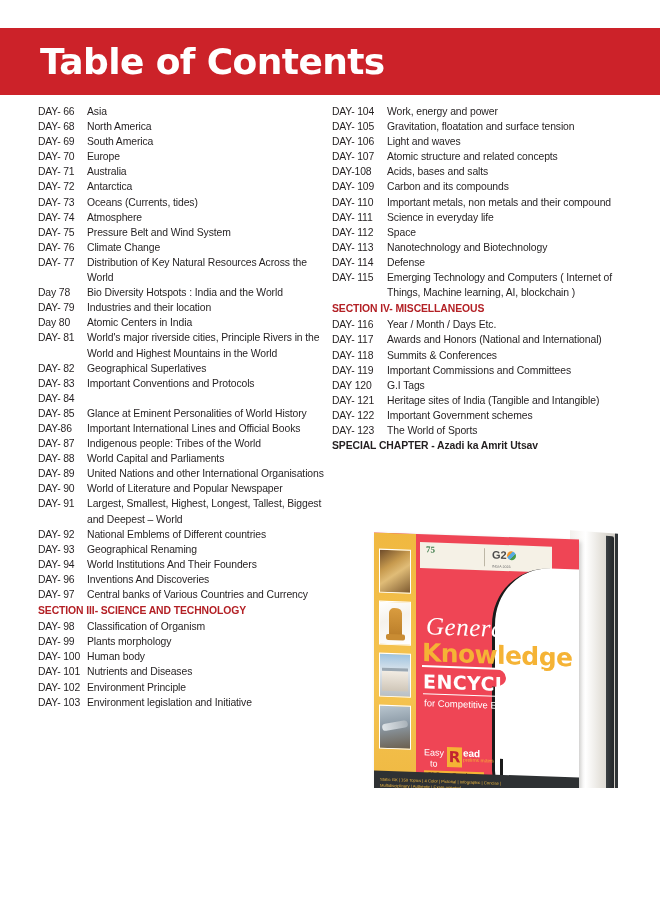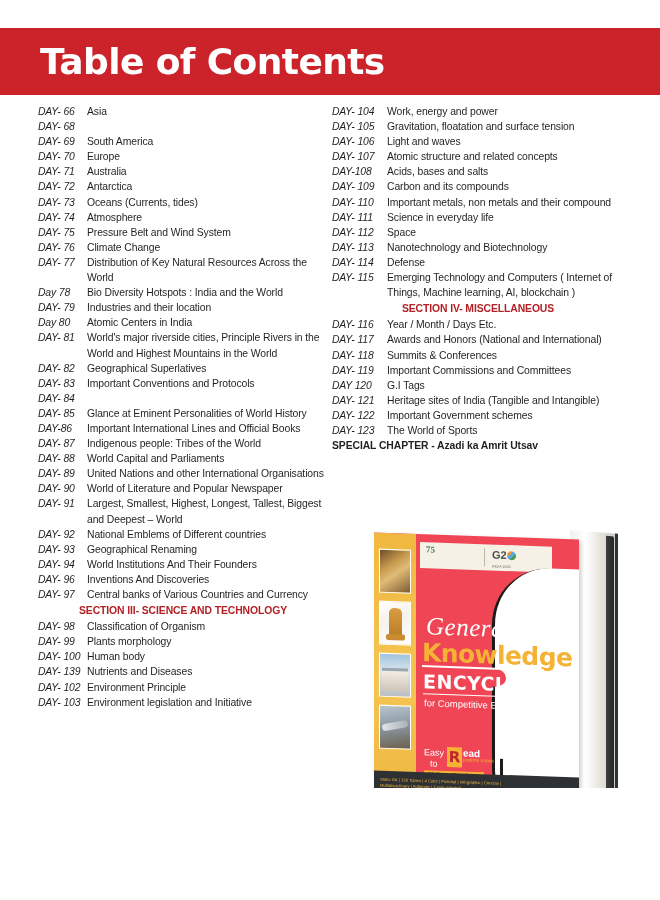--- a/index.html
+++ b/index.html
@@ -63,30 +63,29 @@
     align-items: flex-start;
     font-size: 10.4px;
     line-height: 15.1px;
     color: #231f20;
     font-family: "Liberation Sans", sans-serif;
   }
   .toc-day {
     flex: 0 0 auto;
     white-space: pre;
     letter-spacing: -0.15px;
-    font-style: italic;
   }
   .col-left .toc-day  { width: 49px; }
   .col-right .toc-day { width: 55px; }
   .toc-title {
     flex: 1 1 auto;
     letter-spacing: -0.1px;
   }
   .section-head {
-    text-align: center;
+    text-align: left;
     color: #b32025;
     font-weight: bold;
     font-size: 10.4px;
     line-height: 15.1px;
     letter-spacing: -0.1px;
     padding: 1px 0 1px 0;
     font-family: "Liberation Sans", sans-serif;
   }
   .special-row {
     font-weight: bold;
@@ -349,20 +348,21 @@
   <div class="header-title">Table of Contents</div>
 
   <div class="columns">
     <div class="col col-left" id="col-left">
         <div class="toc-row">
           <span class="toc-day">DAY- 66</span>
           <span class="toc-title">Asia</span>
         </div>
         <div class="toc-row">
           <span class="toc-day">DAY- 68</span>
+          <span class="toc-title">North America</span>
         </div>
         <div class="toc-row">
           <span class="toc-day">DAY- 69</span>
           <span class="toc-title">South America</span>
         </div>
         <div class="toc-row">
           <span class="toc-day">DAY- 70</span>
           <span class="toc-title">Europe</span>
         </div>
         <div class="toc-row">
@@ -475,21 +475,21 @@
         </div>
         <div class="toc-row">
           <span class="toc-day">DAY- 99</span>
           <span class="toc-title">Plants morphology</span>
         </div>
         <div class="toc-row">
           <span class="toc-day">DAY- 100</span>
           <span class="toc-title">Human body</span>
         </div>
         <div class="toc-row">
-          <span class="toc-day">DAY- 139</span>
+          <span class="toc-day">DAY- 101</span>
           <span class="toc-title">Nutrients and Diseases</span>
         </div>
         <div class="toc-row">
           <span class="toc-day">DAY- 102</span>
           <span class="toc-title">Environment Principle</span>
         </div>
         <div class="toc-row">
           <span class="toc-day">DAY- 103</span>
           <span class="toc-title">Environment legislation and Initiative</span>
         </div>

